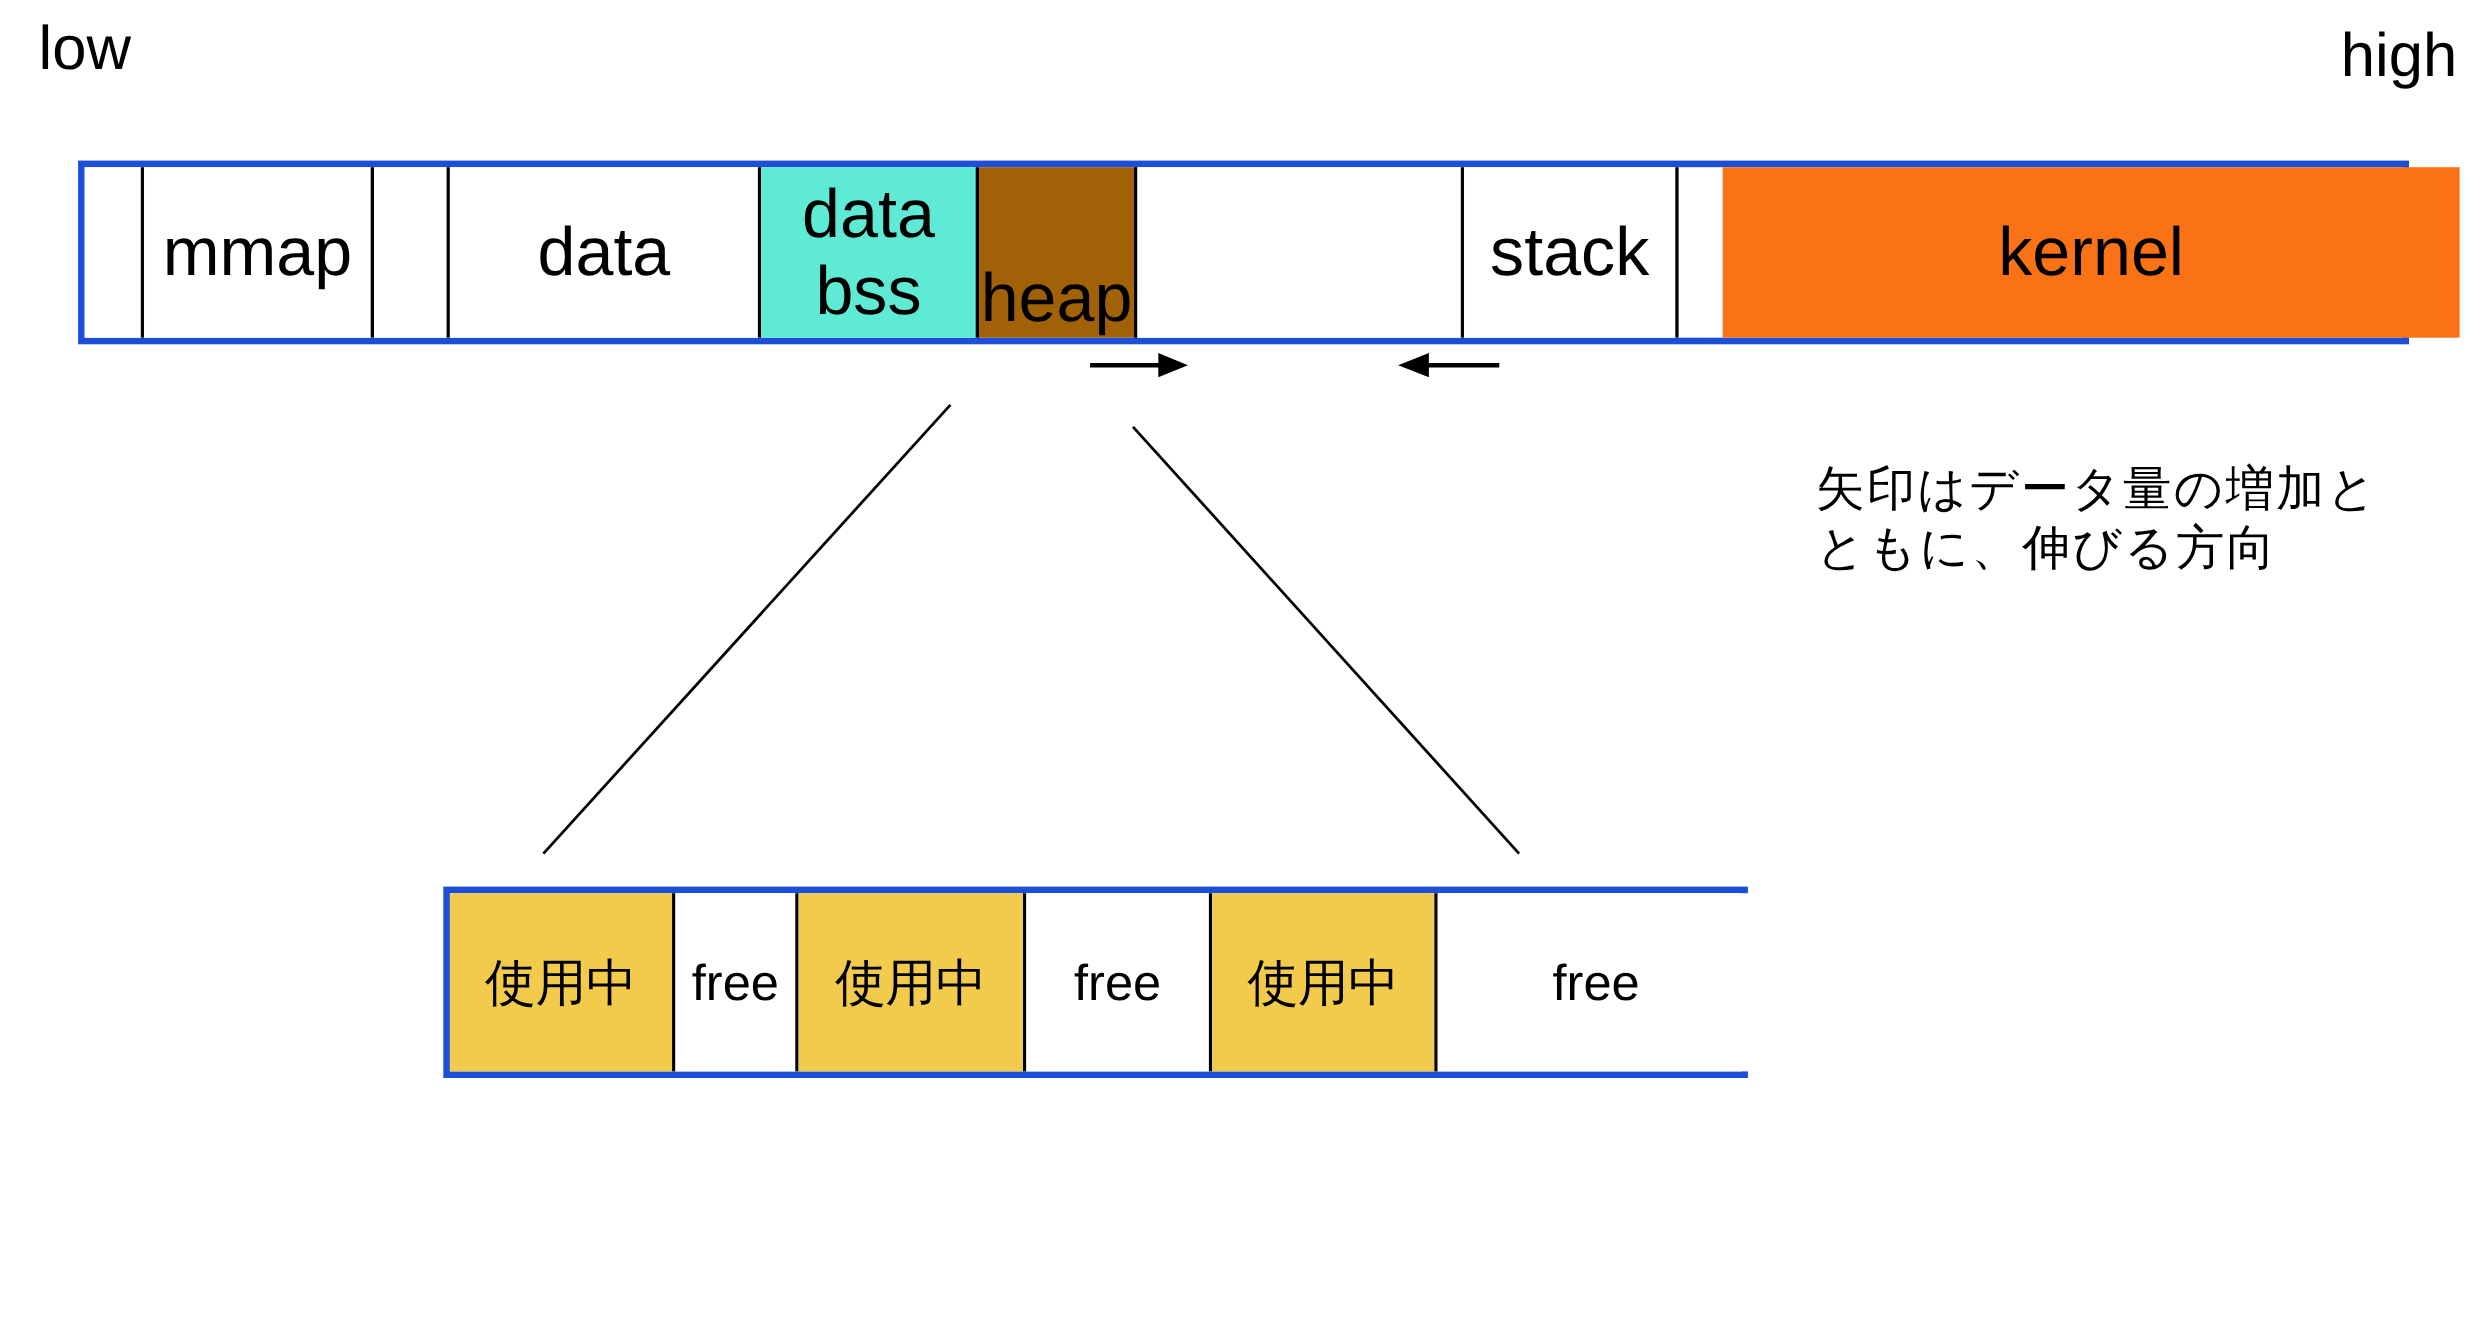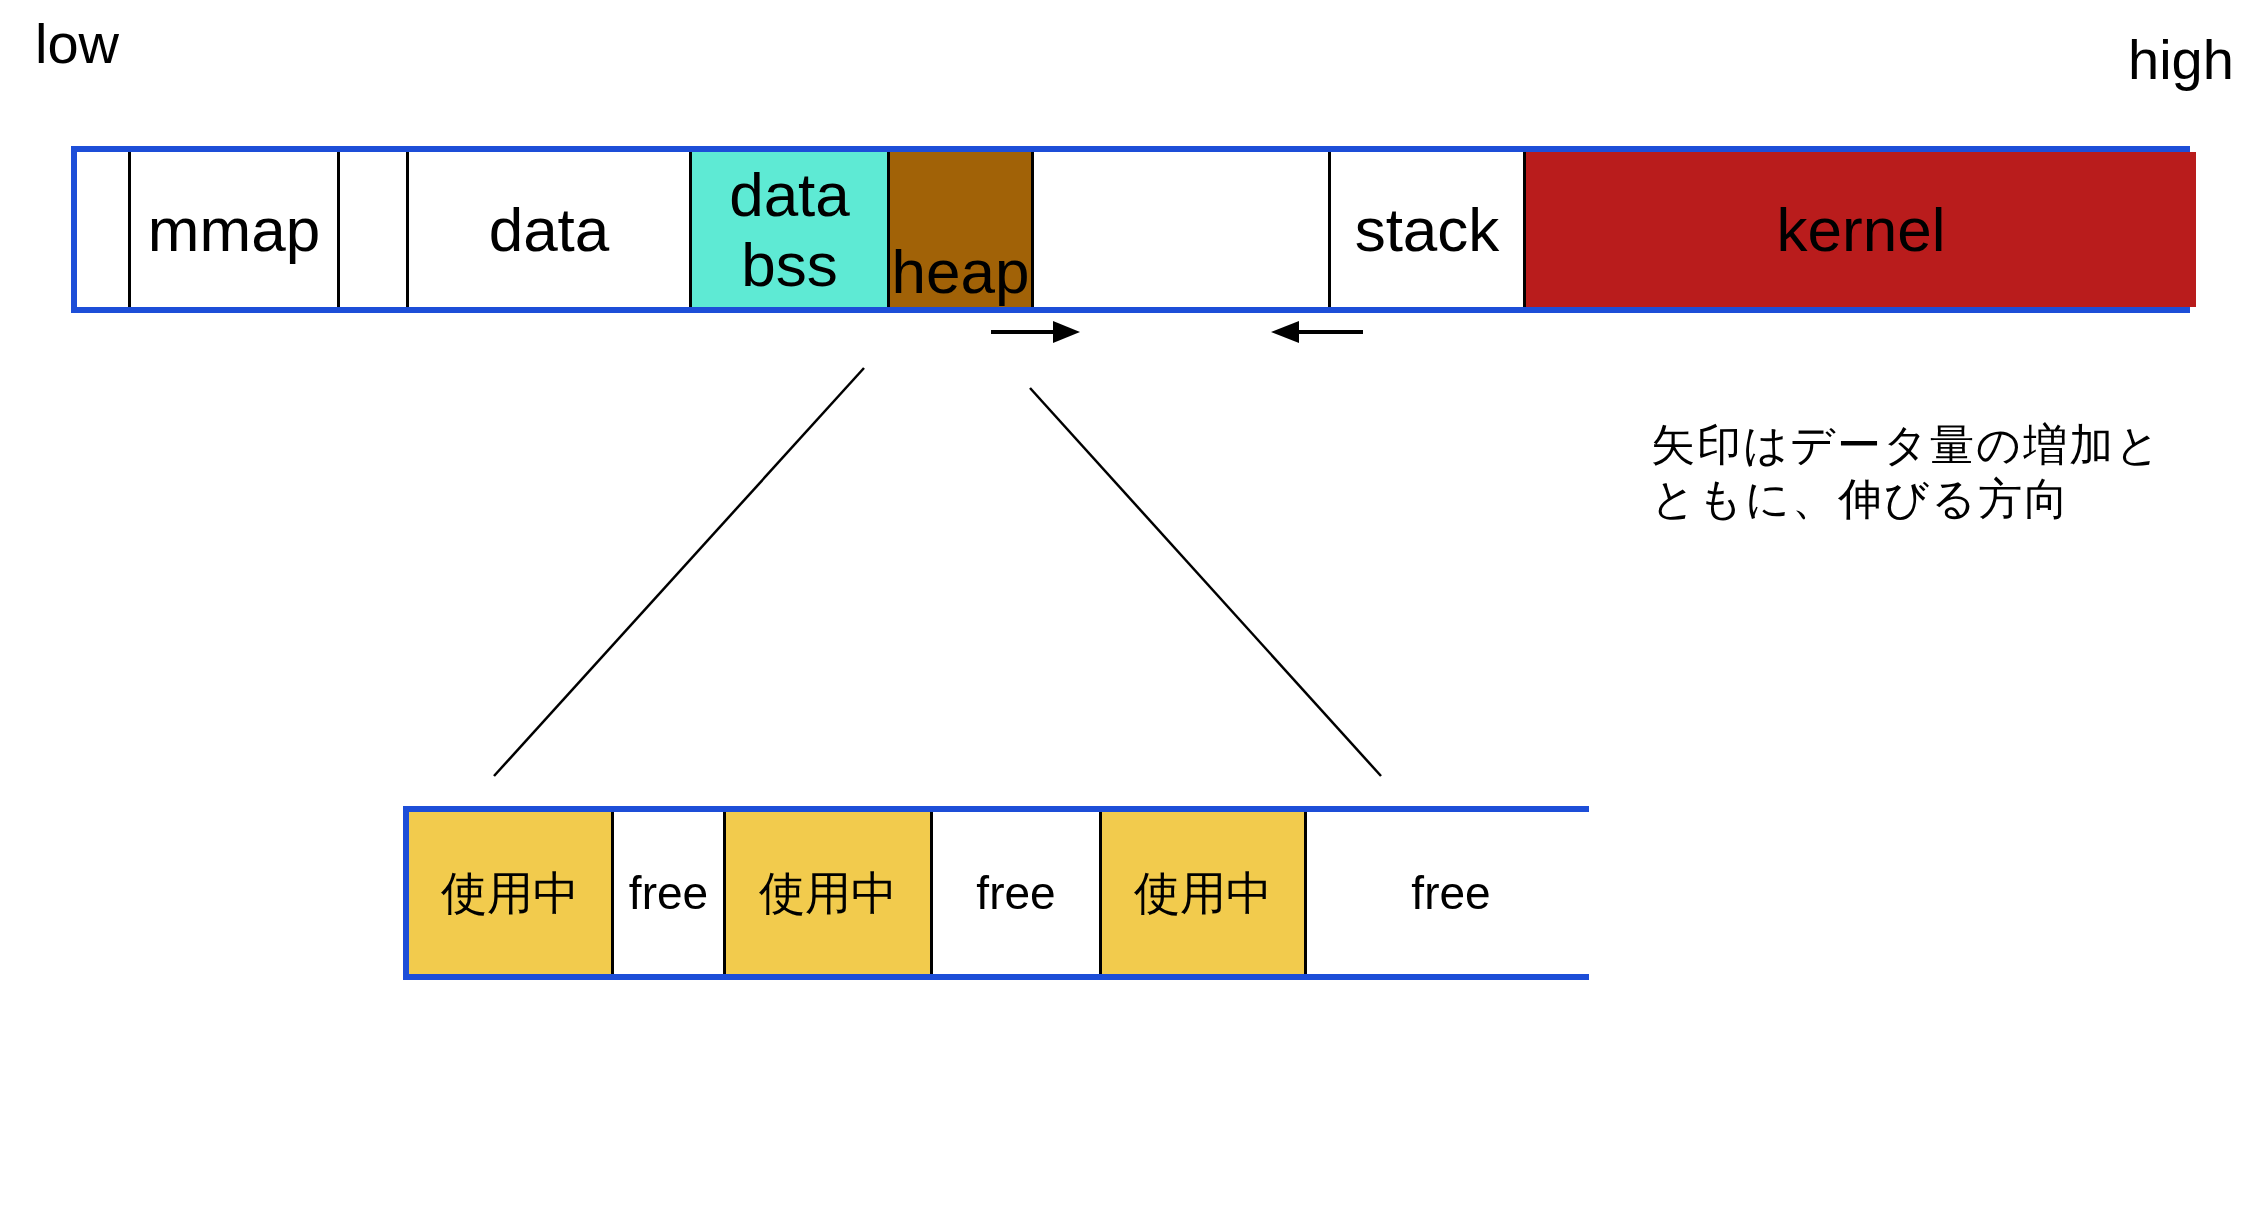--- a/index.html
+++ b/index.html
@@ -10,21 +10,21 @@
     font-family:"Liberation Sans","DejaVu Sans",sans-serif;
     color:#000;
     overflow:hidden;
   }
   .addr-label{
     position:absolute;
     font-size:56px;line-height:1.2;
     white-space:nowrap;
   }
   .addr-low{left:35px;top:10px;}
-  .addr-high{left:2128px;top:26px;}
+  .addr-high{left:2128px;top:16px;}
 
   .bar{
     position:absolute;
     display:flex;
     border:6px solid #1d4ed8;
     box-sizing:border-box;
     background:#fff;
   }
   .memory-bar{
     left:71px;top:146px;
@@ -105,21 +105,21 @@
       </div>
       <div class="seg" style="flex: 0 0 144px; background: #a16207; align-items: flex-end;">
         <span>heap</span>
       </div>
       <div class="seg" style="flex: 0 0 297px; background: rgb(255, 255, 255);">
         <span></span>
       </div>
       <div class="seg" style="flex: 0 0 195px; background: rgb(255, 255, 255);">
         <span>stack</span>
       </div>
-      <div class="seg" style="flex: 0 0 670px; background: #b91c1c;">
+      <div class="seg" style="flex: 0 0 670px; background: #f97316; margin-left: 40px;">
         <span>kernel</span>
       </div>
     </div>
 
   <svg class="growth-arrow" style="left:989px;top:319px;" width="92" height="26" viewBox="0 0 92 26">
     <line x1="2" y1="13" x2="66" y2="13" stroke="#000" stroke-width="4"></line>
     <polygon points="64,2 91,13 64,24" fill="#000"></polygon>
   </svg>
   <svg class="growth-arrow" style="left:1270px;top:319px;" width="94" height="26" viewBox="0 0 94 26">
     <line x1="28" y1="13" x2="93" y2="13" stroke="#000" stroke-width="4"></line>

